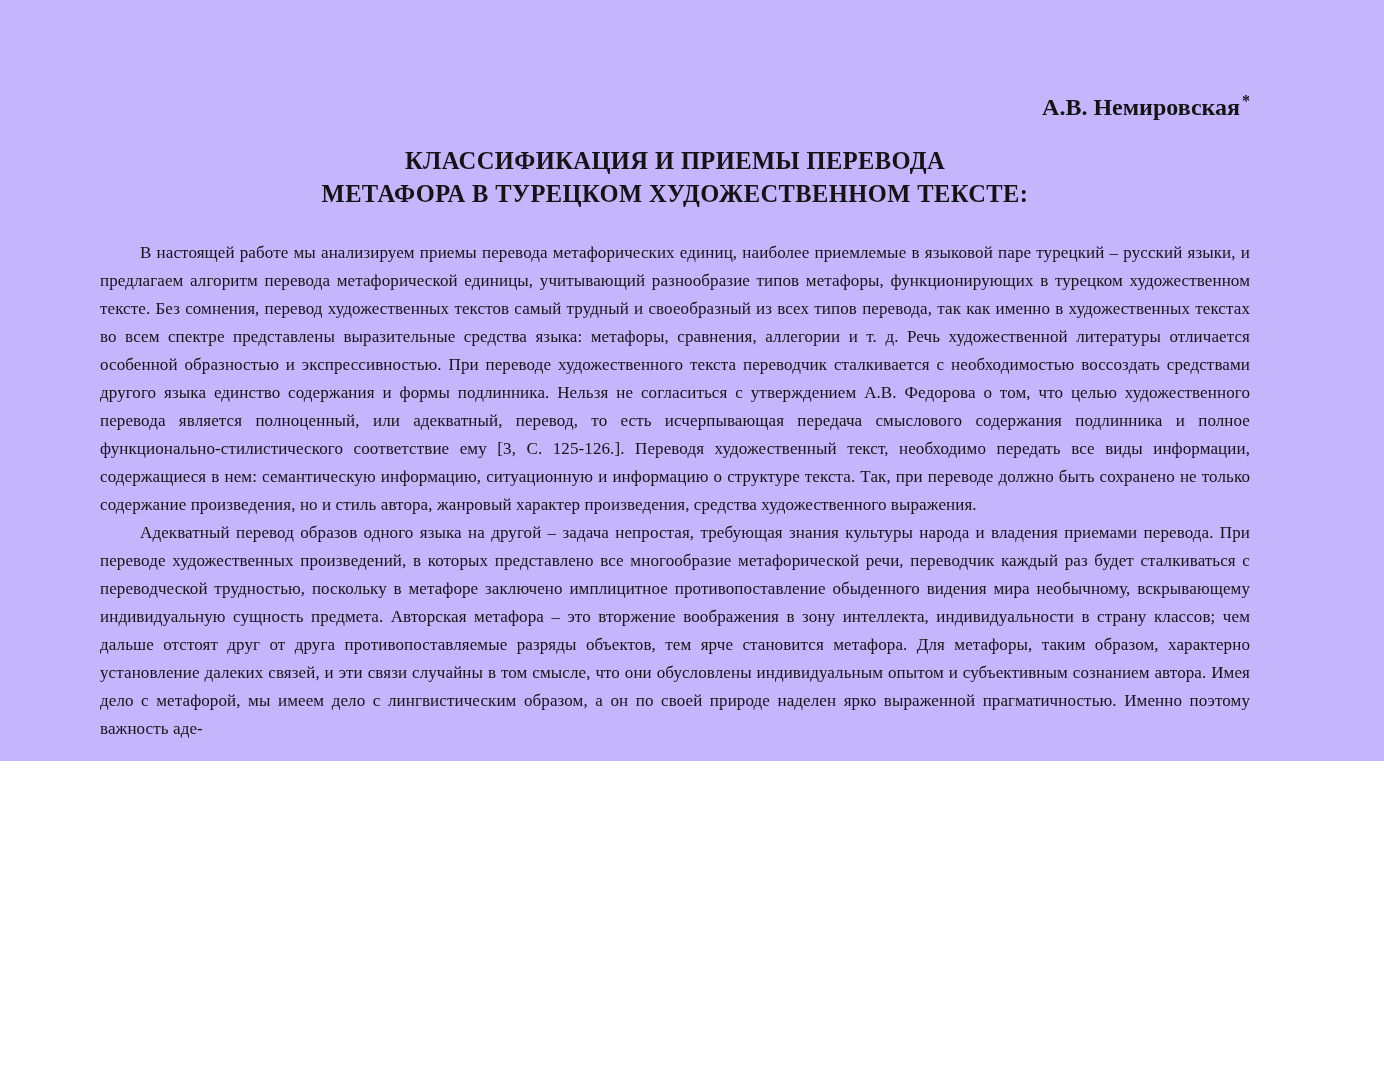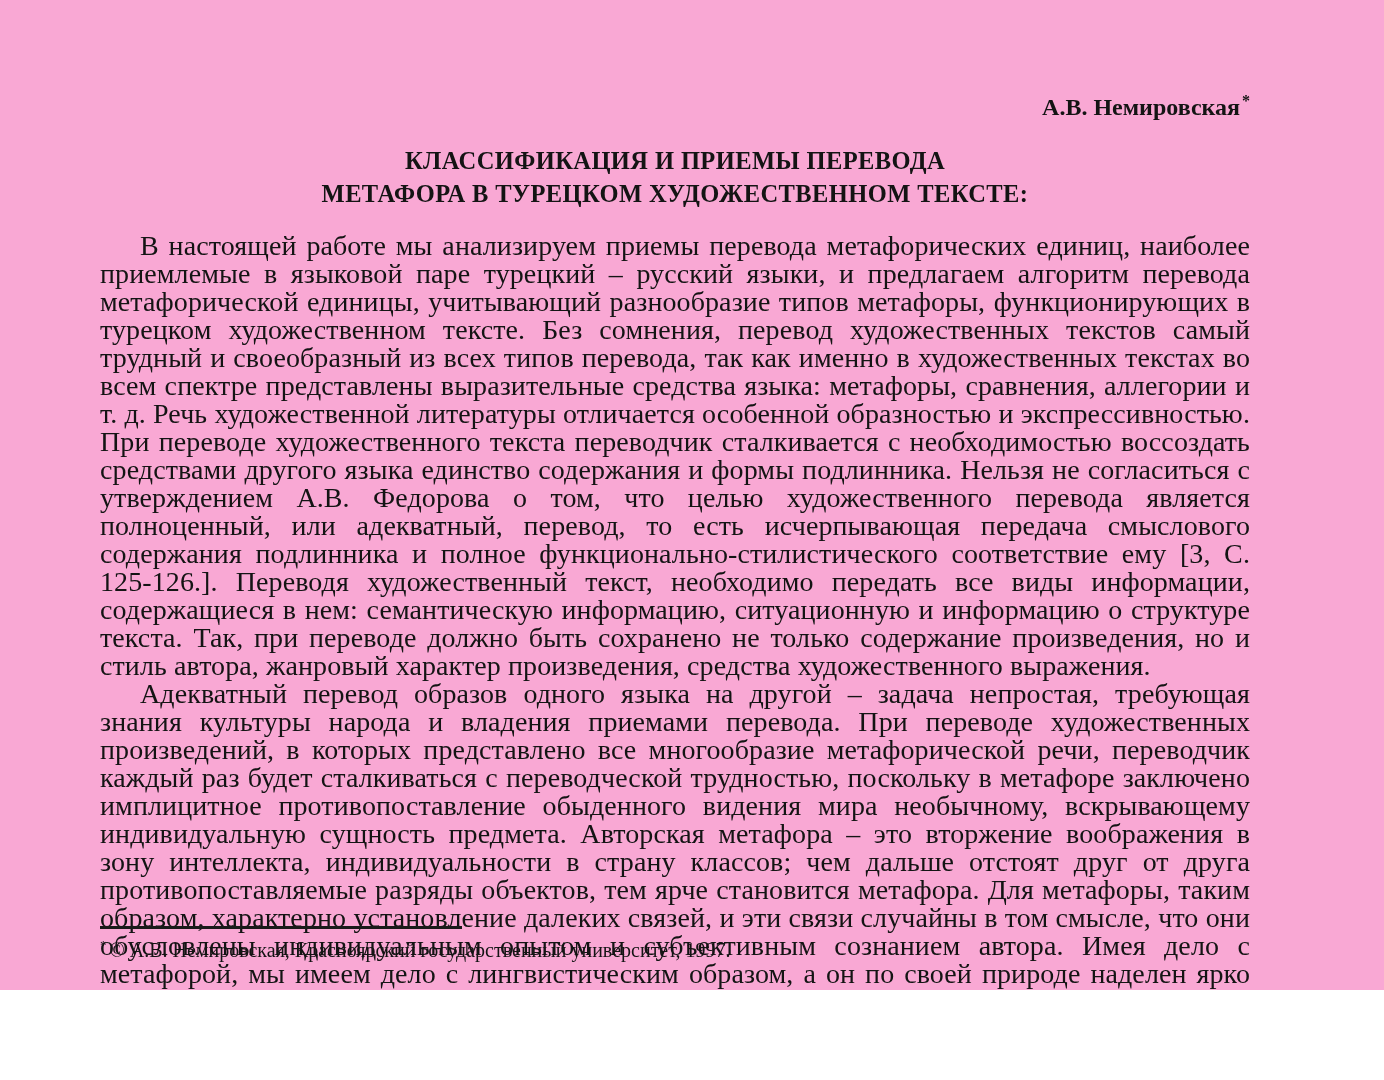--- a/index.html
+++ b/index.html
@@ -3,23 +3,23 @@
 <meta charset="utf-8">
 <style>
   html, body {
     margin: 0;
     padding: 0;
     background: #ffffff;
   }
   .page {
     position: relative;
     width: 1384px;
-    height: 990px;
+    height: 761px;
     margin: 0 auto;
-    background: #f9a8d4;
+    background: #c4b5fd;
     color: #141414;
     font-family: "Liberation Serif", "DejaVu Serif", serif;
     box-sizing: border-box;
     padding: 92px 134px 0 100px;
     overflow: hidden;
   }
   .author-line {
     text-align: right;
     font-size: 24px;
     font-weight: bold;
@@ -38,22 +38,22 @@
     text-align: center;
     font-size: 24.5px;
     font-weight: bold;
     line-height: 33px;
     letter-spacing: 0.4px;
   }
   .title .title-line {
     display: block;
   }
   .body-text {
-    margin-top: 22px;
-    font-size: 28px;
+    margin-top: 29px;
+    font-size: 17px;
     line-height: 28px;
     text-align: justify;
     letter-spacing: 0.1px;
   }
   .body-text p {
     margin: 0;
     text-indent: 40px;
   }
   .footnote-area {
     position: absolute;

